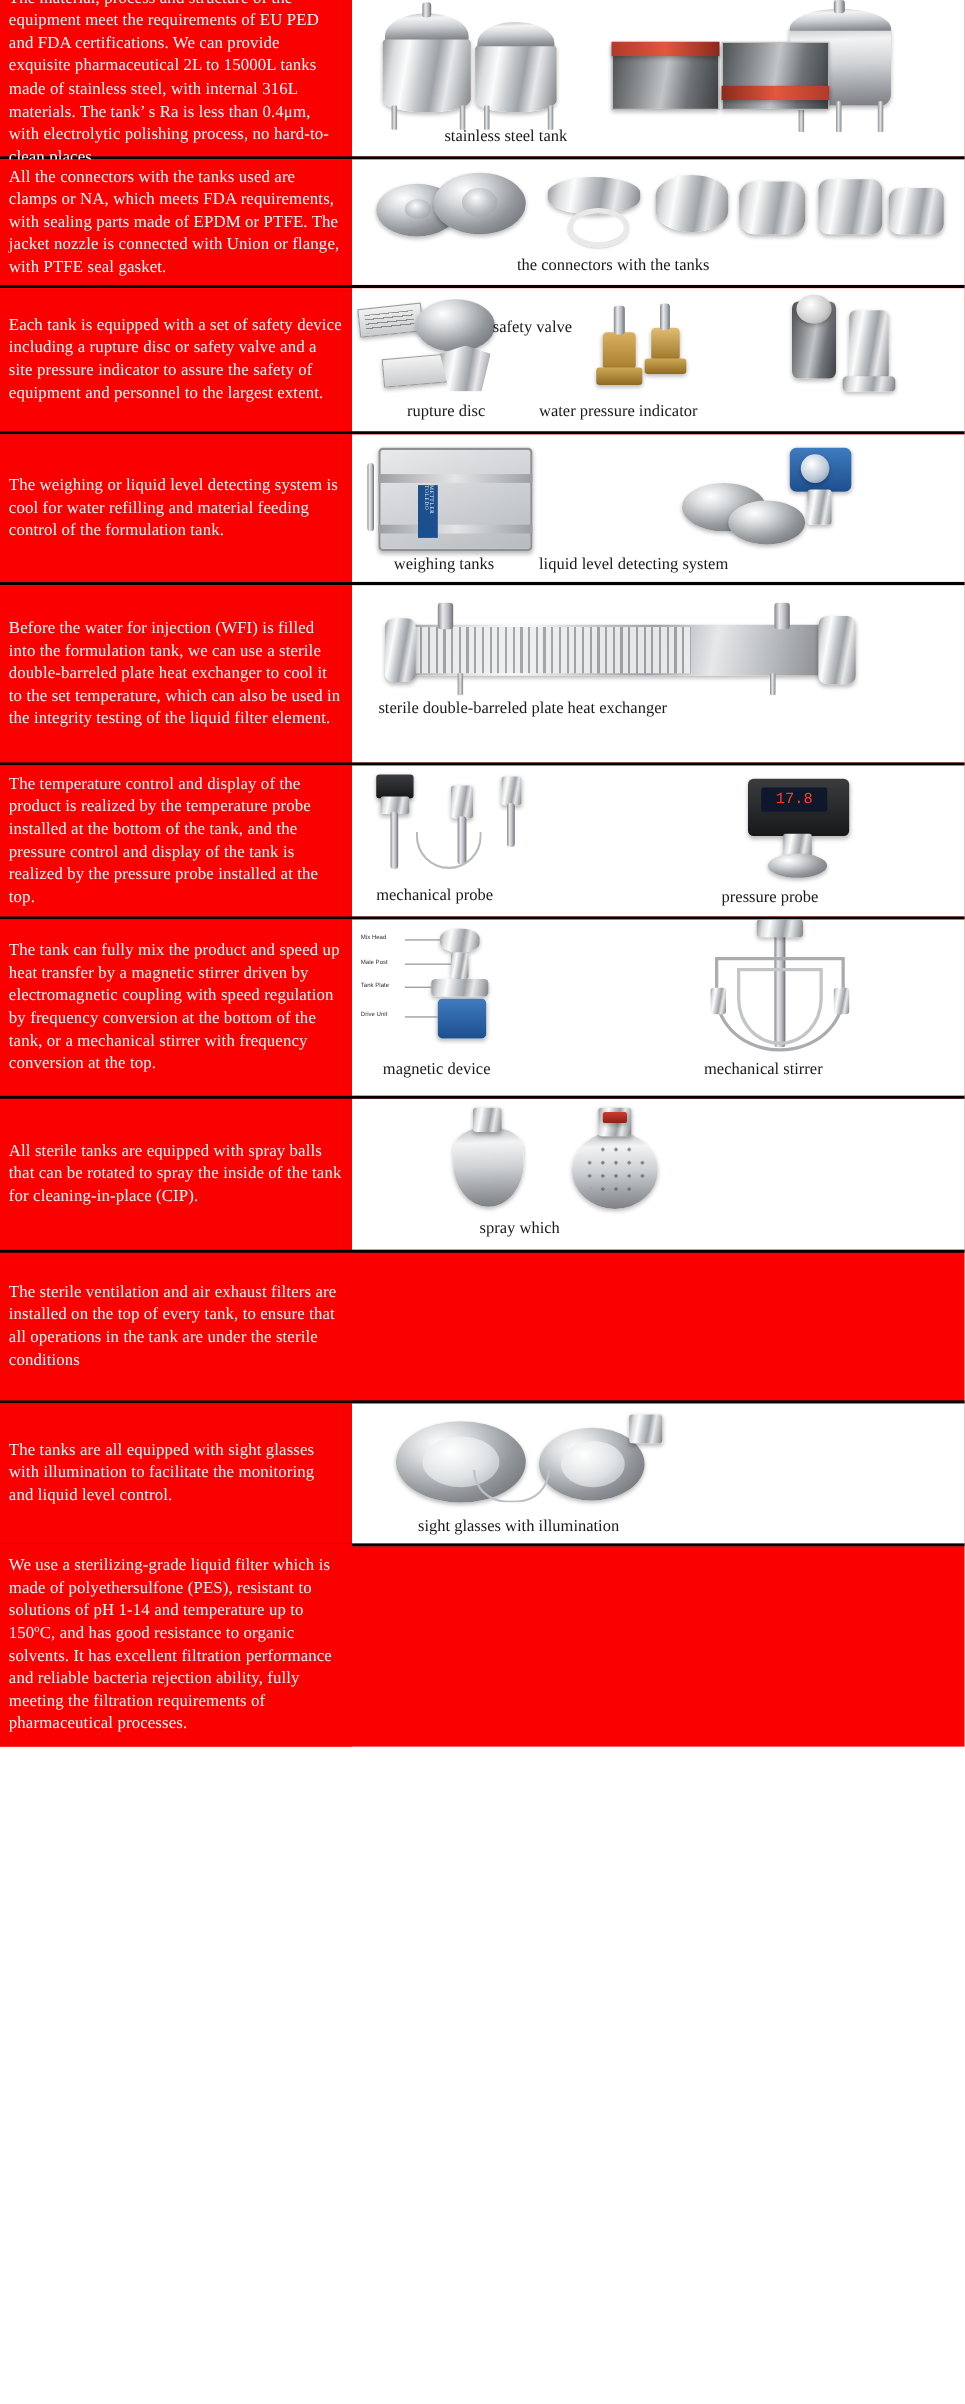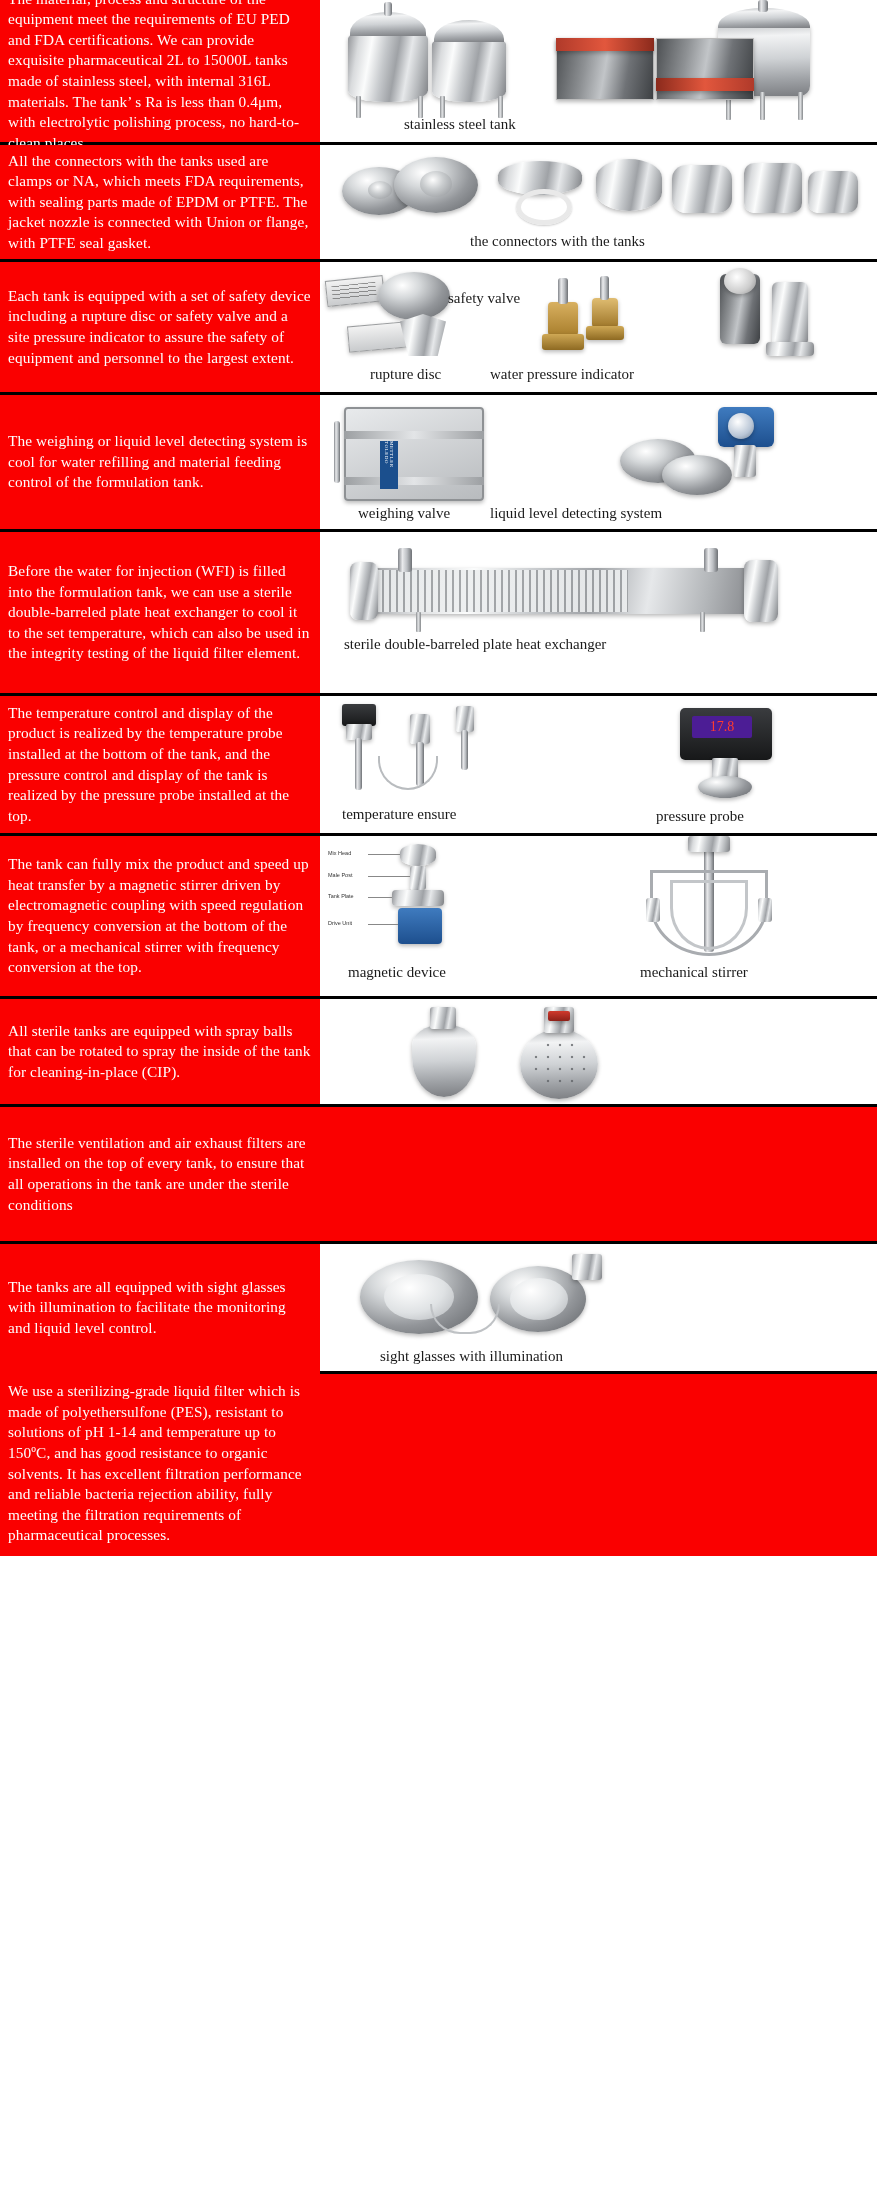--- a/index.html
+++ b/index.html
@@ -106,21 +106,21 @@
   }
   .pipe-v {
     border-radius: 3px;
     background: linear-gradient(90deg,#82858a 0%,#e9eaec 32%,#bcbfc3 64%,#6e7175 100%);
   }
   .cap-round { border-radius: 50%; }
   .red-unit { background: linear-gradient(180deg,#d03a2d,#8d2018); }
   .blue-unit { background: linear-gradient(180deg,#3f7bbf,#1d4f8e); }
   .black-unit { background: linear-gradient(180deg,#3a3c3f,#171819); }
   .display-red {
-    background:#4c1d95; color:#ff3b2f; font-family:Liberation Serif, serif;
+    background:#0f172a; color:#ff3b2f; font-family:Liberation Mono, monospace;
     display:flex; align-items:center; justify-content:center;
   }
 </style>
 </head>
 <body>
 
 <div id="sheet">
 
   <div class="row" style="height:145px;">
     <div class="txt-cell">
@@ -227,21 +227,21 @@
         <div class="obj" style="left:24px;top:82px;width:140px;height:8px;background:linear-gradient(90deg,#9c9fa2,#e3e5e7,#9c9fa2);"></div>
         <div class="obj" style="left:60px;top:46px;width:18px;height:48px;background:#1b4f8d;color:#fff;font-size:5px;writing-mode:vertical-rl;display:flex;align-items:center;justify-content:center;letter-spacing:.5px;">METTLER TOLEDO</div>
         <div class="obj pipe-v" style="left:14px;top:26px;width:6px;height:62px;"></div>
 
         <div class="obj blue-unit shadowy" style="left:398px;top:12px;width:56px;height:40px;border-radius:6px;"></div>
         <div class="obj cap-round shadowy" style="left:408px;top:18px;width:26px;height:26px;background:radial-gradient(circle at 38% 34%,#fff,#b9c6d6 60%,#6d7d90);"></div>
         <div class="obj steel shadowy" style="left:414px;top:50px;width:22px;height:32px;border-radius:3px;"></div>
         <div class="obj ring shadowy" style="left:300px;top:44px;width:76px;height:44px;"></div>
         <div class="obj ring shadowy" style="left:342px;top:60px;width:70px;height:40px;"></div>
 
-        <div class="cap" style="left:38px;top:110px;">weighing valve</div>
+        <div class="cap" style="left:38px;top:110px;">weighing tanks</div>
         <div class="cap" style="left:170px;top:110px;">liquid level detecting system</div>
       </div>
     </div>
   </div>
 
   <div class="row" style="height:164px;">
     <div class="txt-cell">
       <p>Before the water for injection (WFI) is filled into the formulation tank, we can use a sterile double-barreled plate heat exchanger to cool it to the set temperature, which can also be used in the integrity testing of the liquid filter element.</p>
     </div>
     <div class="img-cell">
@@ -274,21 +274,21 @@
 
         <div class="obj steel shadowy" style="left:136px;top:10px;width:18px;height:26px;border-radius:3px;"></div>
         <div class="obj pipe-v" style="left:141px;top:34px;width:7px;height:40px;"></div>
         <div class="obj" style="left:58px;top:60px;width:60px;height:34px;border:2px solid #b9bcbf;border-radius:0 0 40px 40px;border-top:none;"></div>
 
         <div class="obj black-unit shadowy" style="left:360px;top:12px;width:92px;height:52px;border-radius:5px;"></div>
         <div class="obj display-red" style="left:372px;top:20px;width:60px;height:22px;border-radius:2px;font-size:14px;">17.8</div>
         <div class="obj steel shadowy" style="left:392px;top:62px;width:26px;height:22px;border-radius:2px;"></div>
         <div class="obj ring shadowy" style="left:378px;top:80px;width:54px;height:22px;"></div>
 
-        <div class="cap" style="left:22px;top:110px;">temperature ensure</div>
+        <div class="cap" style="left:22px;top:110px;">mechanical probe</div>
         <div class="cap" style="left:336px;top:112px;">pressure probe</div>
       </div>
     </div>
   </div>
 
   <div class="row" style="height:163px;">
     <div class="txt-cell">
       <p>The tank can fully mix the product and speed up heat transfer by a magnetic stirrer driven by electromagnetic coupling with speed regulation by frequency conversion at the bottom of the tank, or a mechanical stirrer with frequency conversion at the top.</p>
     </div>
     <div class="img-cell">
@@ -313,21 +313,21 @@
         <div class="obj" style="left:350px;top:44px;width:78px;height:70px;border:3px solid #c3c6c9;border-radius:0 0 50% 50%/0 0 60% 60%;"></div>
         <div class="obj steel" style="left:326px;top:62px;width:14px;height:24px;border-radius:3px;"></div>
         <div class="obj steel" style="left:438px;top:62px;width:14px;height:24px;border-radius:3px;"></div>
 
         <div class="cap" style="left:28px;top:128px;">magnetic device</div>
         <div class="cap" style="left:320px;top:128px;">mechanical stirrer</div>
       </div>
     </div>
   </div>
 
-  <div class="row" style="height:108px;">
+  <div class="row" style="height:140px;">
     <div class="txt-cell">
       <p>All sterile tanks are equipped with spray balls that can be rotated to spray the inside of the tank for cleaning-in-place (CIP).</p>
     </div>
     <div class="img-cell">
       <div class="stage">
         <div class="obj steel-v shadowy" style="left:92px;top:26px;width:64px;height:72px;border-radius:45% 45% 50% 50%/28% 28% 55% 55%;"></div>
         <div class="obj steel shadowy" style="left:110px;top:8px;width:26px;height:22px;border-radius:3px;"></div>
 
         <div class="obj steel-v shadowy" style="left:200px;top:30px;width:78px;height:70px;border-radius:50%;"></div>
         <div class="obj" style="left:210px;top:40px;width:58px;height:50px;background:radial-gradient(circle,#5d6064 1.3px,transparent 1.6px) 0 0/12px 12px;opacity:.75;border-radius:50%;"></div>

